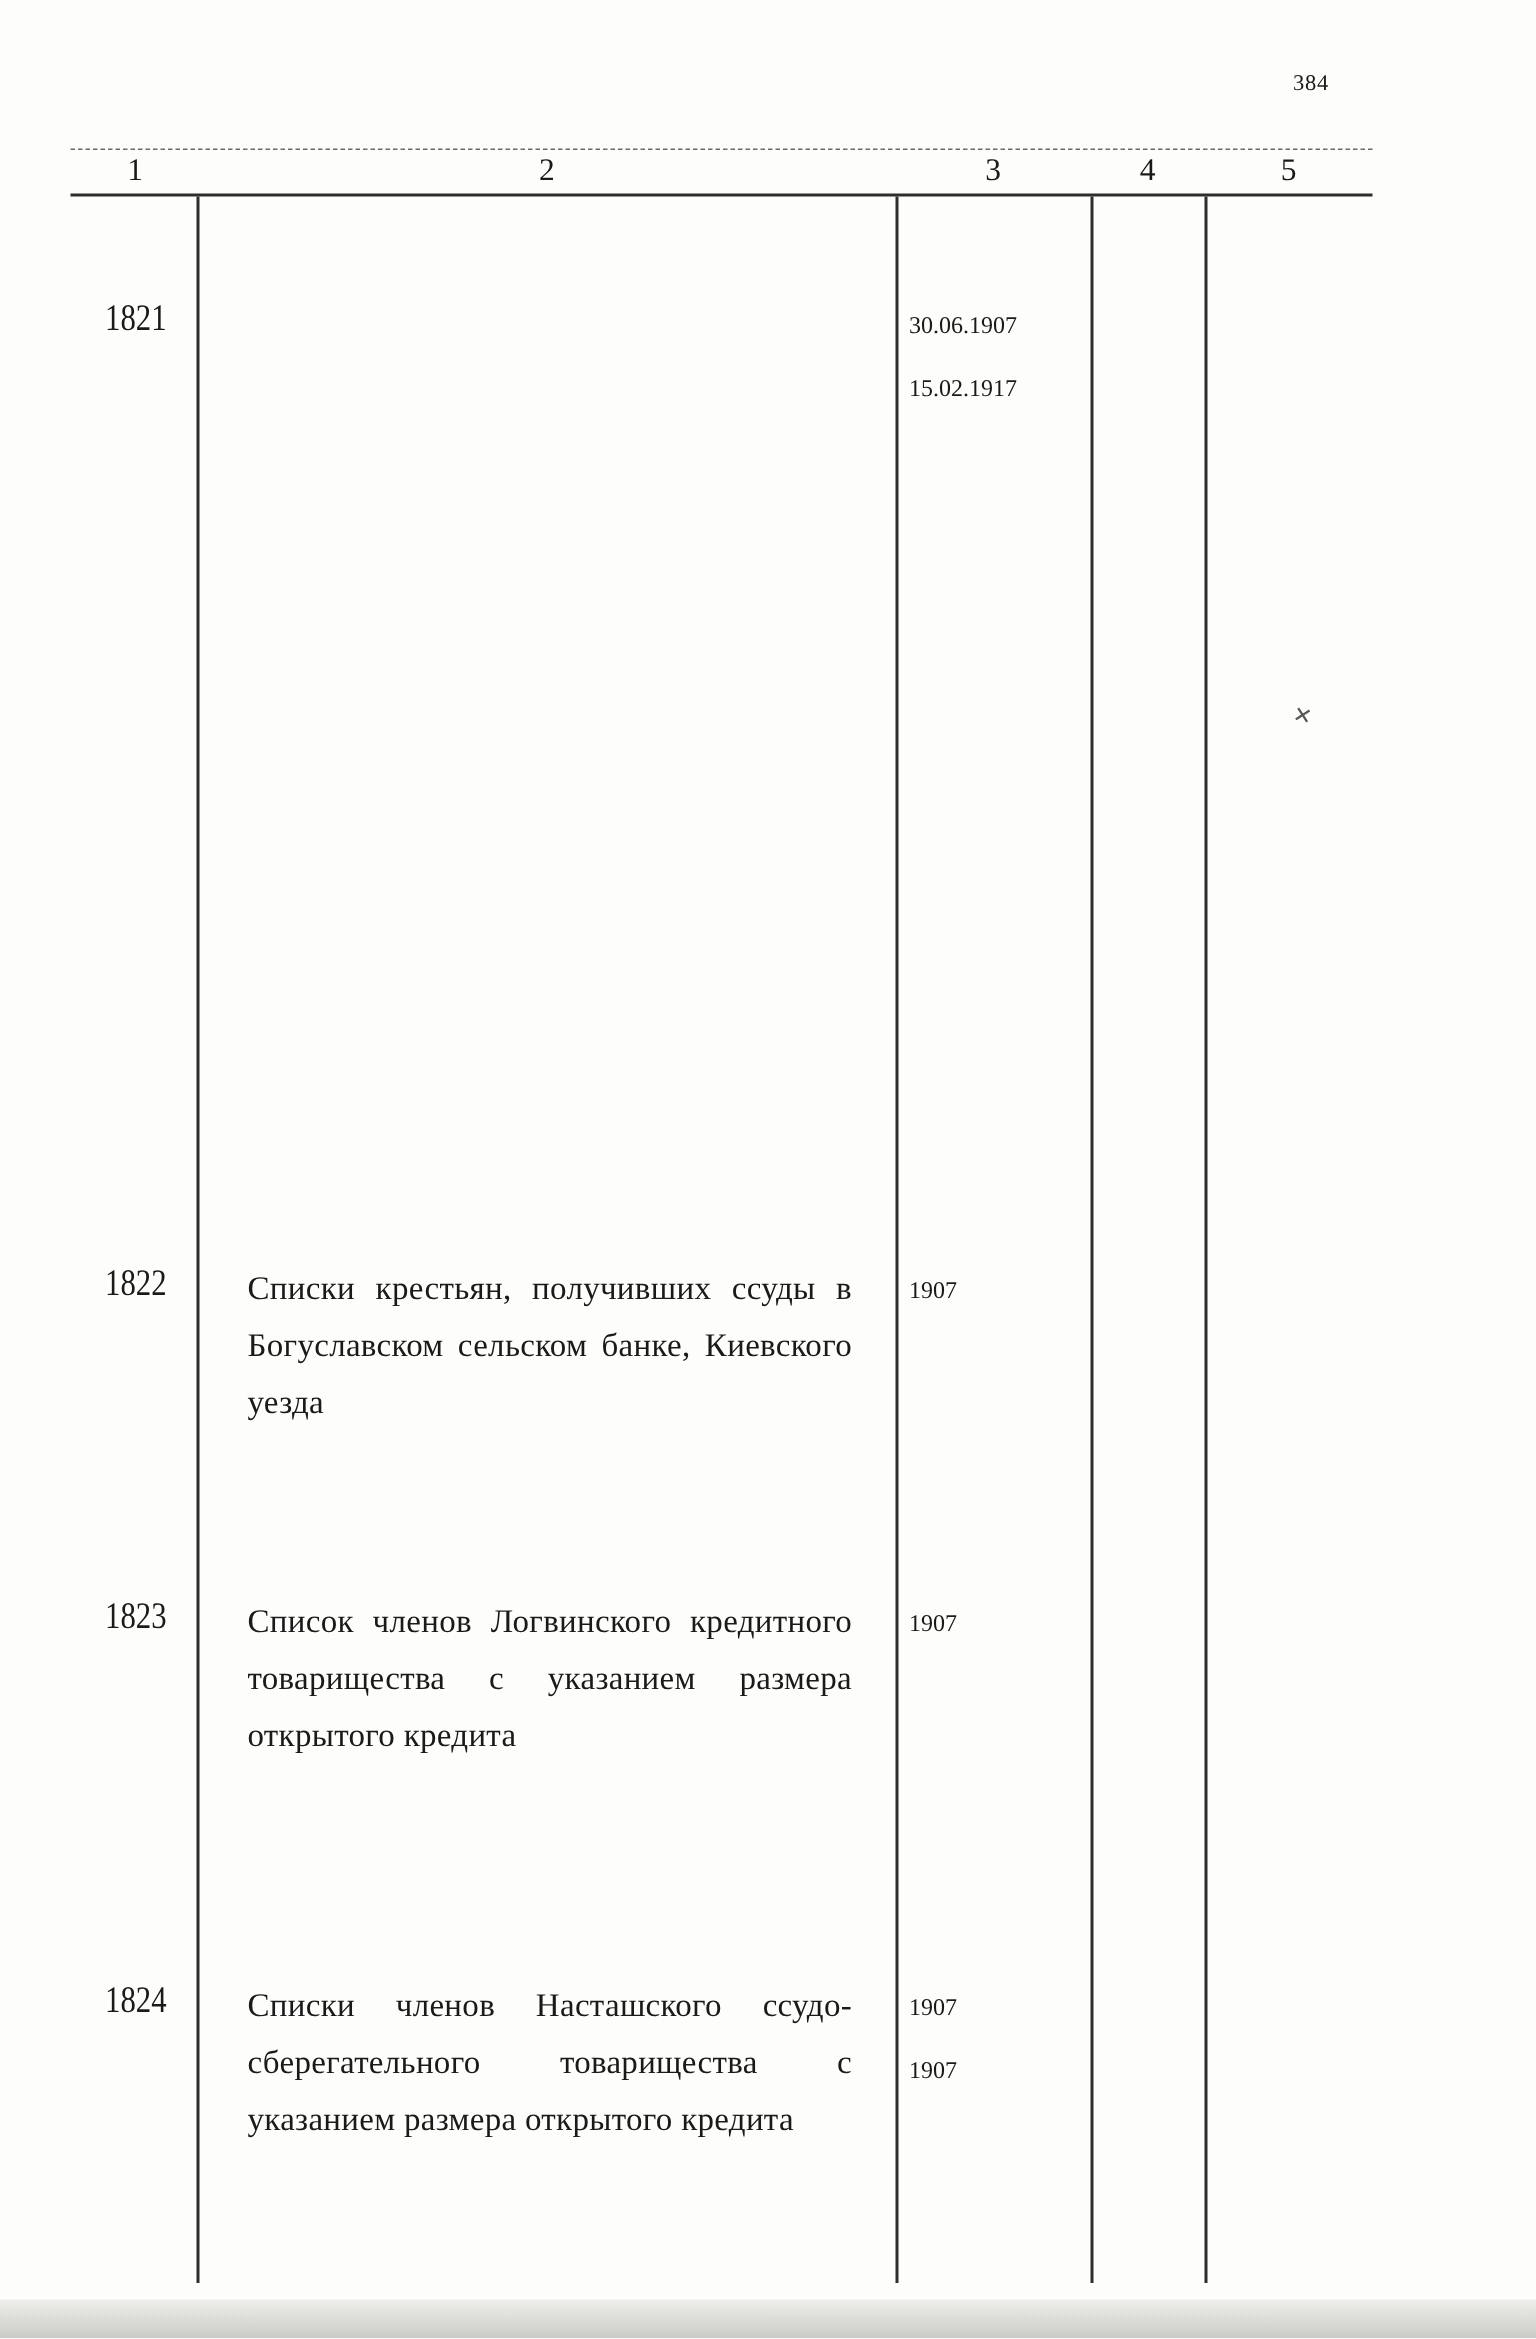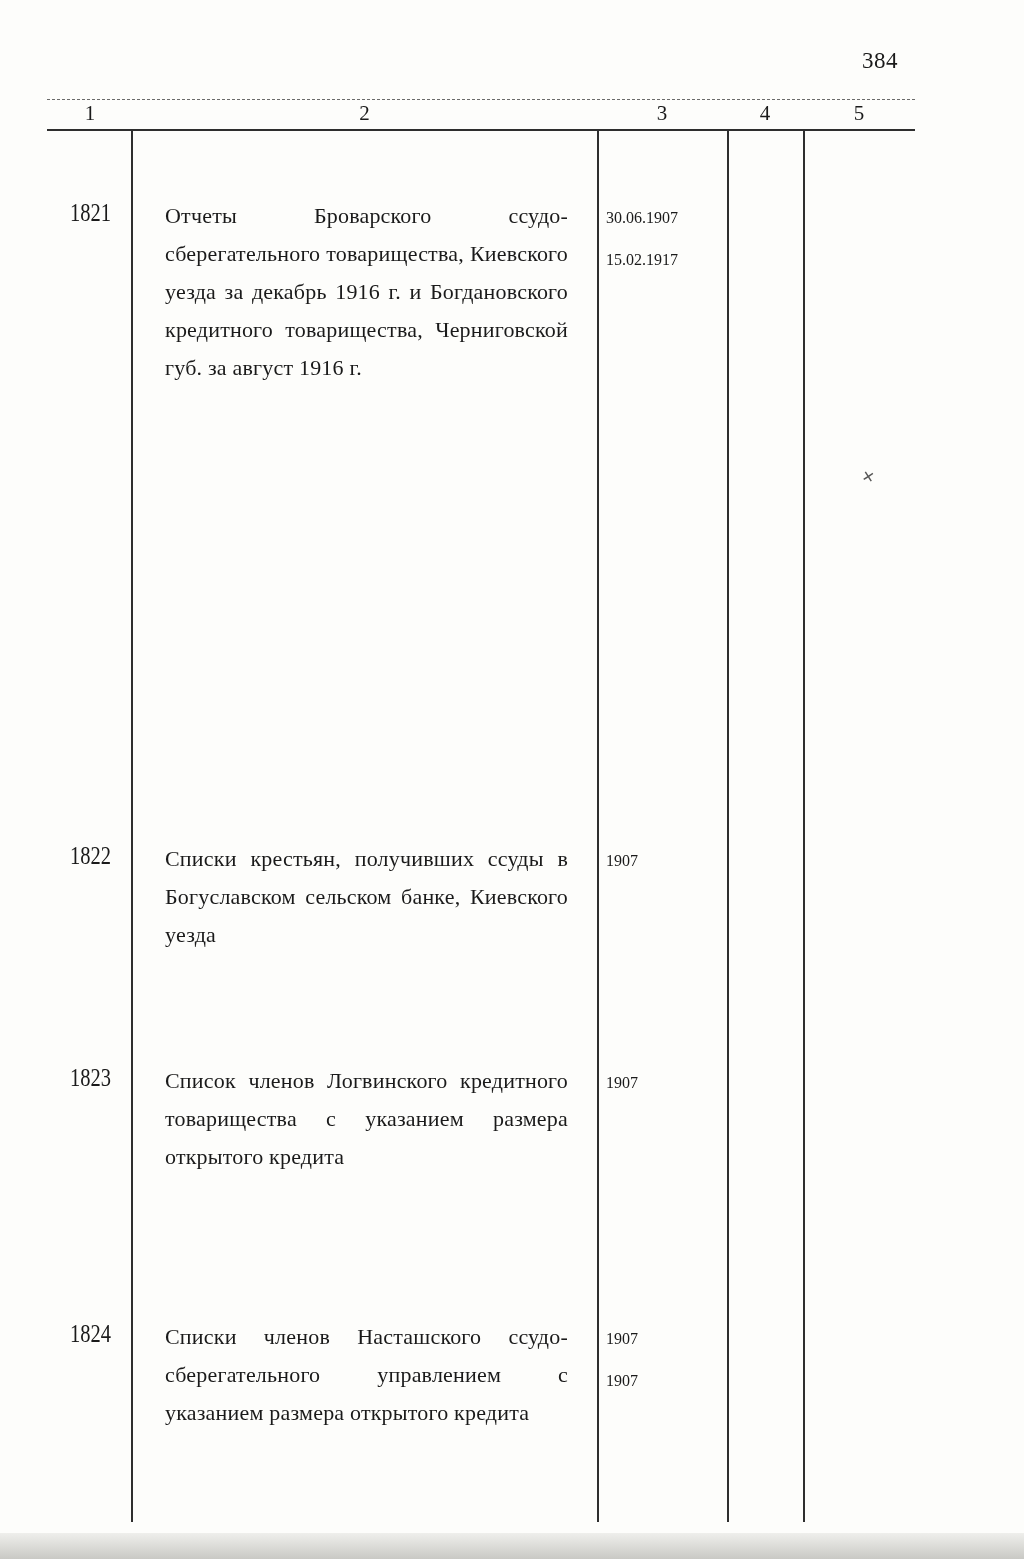--- a/index.html
+++ b/index.html
@@ -11,21 +11,21 @@
     background: #fdfdfb;
     font-family: "Liberation Serif", serif;
     color: #1a1a1a;
     overflow: hidden;
   }
 
   .page-number {
     position: absolute;
     top: 48px;
     left: 862px;
-    font-size: 23px;
+    font-size: 15px;
     letter-spacing: 0.5px;
   }
 
   .rule-top {
     position: absolute;
     left: 47px;
     top: 99px;
     width: 868px;
     border-top: 1px dashed #6a6a6a;
   }
@@ -138,21 +138,20 @@
   <div class="rule-header"></div>
 
   <div class="vline v1"></div>
   <div class="vline v2"></div>
   <div class="vline v3"></div>
   <div class="vline v4"></div>
 
   <div class="row" style="top:197px">
     <div class="num">1821</div>
     <div class="desc">
-      <p>Отчеты Броварского ссудо-сберегательного товарищества, Киевского уезда за декабрь 1916 г. и Богдановского кредитного товарищества, Черниговской губ. за август 1916 г.</p>
     </div>
     <div class="dates">
       <div>30.06.1907</div>
       <div>15.02.1917</div>
     </div>
   </div>
 
   <div class="row" style="top:840px">
     <div class="num">1822</div>
     <div class="desc">
@@ -169,21 +168,21 @@
       <p>Список членов Логвинского кредитного товарищества с указанием размера открытого кредита</p>
     </div>
     <div class="dates">
       <div>1907</div>
     </div>
   </div>
 
   <div class="row" style="top:1318px">
     <div class="num">1824</div>
     <div class="desc">
-      <p>Списки членов Насташского ссудо-сберегательного управлением с указанием размера открытого кредита</p>
+      <p>Списки членов Насташского ссудо-сберегательного товарищества с указанием размера открытого кредита</p>
     </div>
     <div class="dates">
       <div>1907</div>
       <div>1907</div>
     </div>
   </div>
 
   <div class="pen-mark">✕</div>
 
   <div class="scan-edge"></div>

